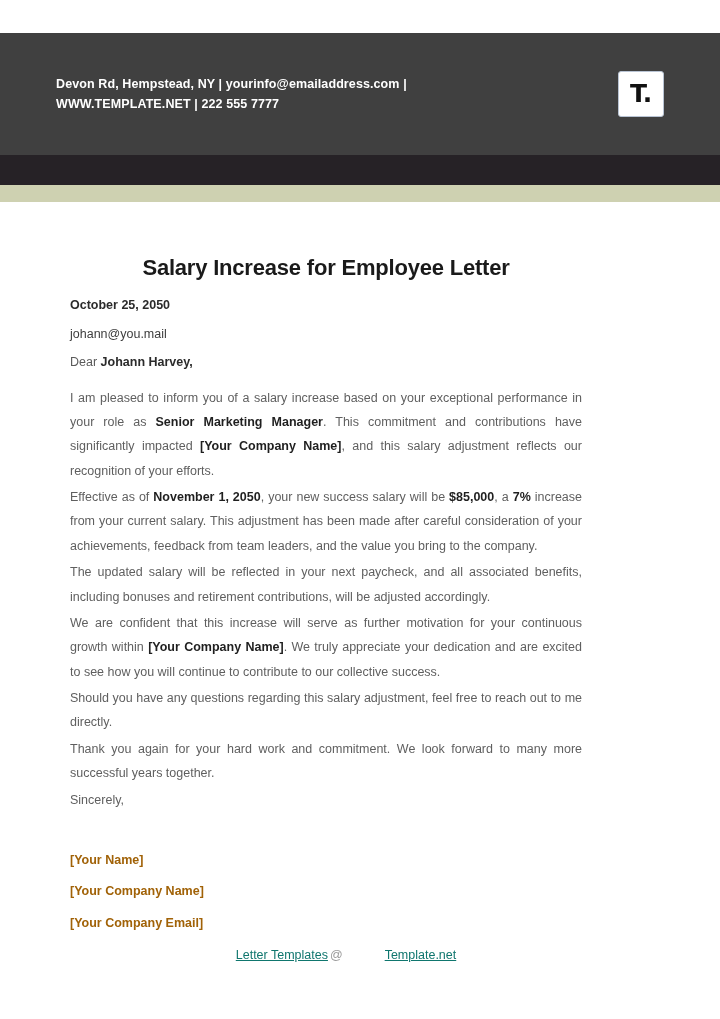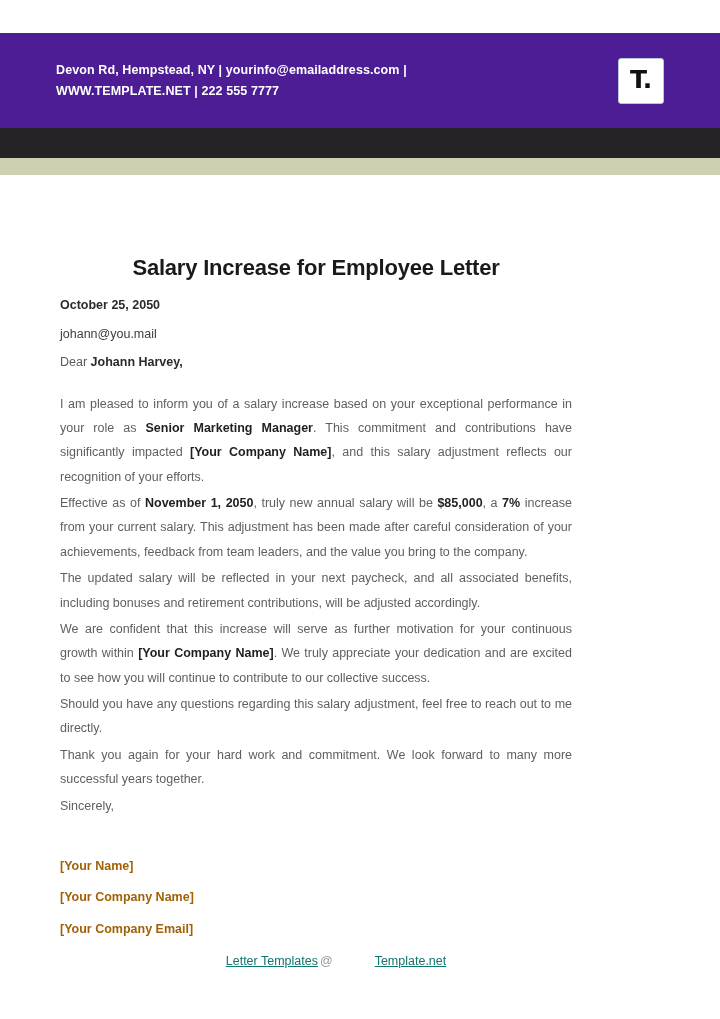--- a/index.html
+++ b/index.html
@@ -17,22 +17,22 @@
   }
 
   
   #letterhead {
     position: absolute;
     top: 33px;
     left: 0;
     width: 720px;
   }
   #band-navy {
-    background: #4c1d95;
-    height: 95px;
+    background: #404040;
+    height: 122px;
     position: relative;
     display: flex;
     align-items: center;
     box-sizing: border-box;
     padding: 0 18px 0 56px;
   }
   #band-charcoal {
     background: #262226;
     height: 30px;
   }
@@ -75,21 +75,21 @@
     line-height: 1;
     color: #111111;
     letter-spacing: -0.5px;
     transform: translateY(-1px);
   }
 
   
   #doc {
     position: absolute;
     top: 255px;
-    left: 4px;
+    left: 14px;
     width: 624px;
     box-sizing: border-box;
     padding: 0 56px;
   }
 
   #doc-title {
     text-align: center;
     font-size: 22px;
     font-weight: bold;
     color: #1a1a1a;
@@ -106,21 +106,21 @@
   }
   .meta-line.regular {
     font-weight: normal;
     color: #3d3d3d;
   }
 
   .salutation {
     font-size: 12.5px;
     color: #5a5a5a;
     line-height: 1;
-    margin-bottom: 23px;
+    margin-bottom: 17px;
   }
   .salutation b { color: #2b2b2b; }
 
   .para {
     font-size: 12.5px;
     color: #5f5f5f;
     line-height: 1.95;
     text-align: justify;
     margin: 0 0 2px 0;
   }
@@ -188,21 +188,21 @@
   <div class="salutation">
     <span>Dear</span>
     <b>Johann Harvey,</b>
   </div>
 
   <p class="para">
     <span>I am pleased to inform you of a salary increase based on your exceptional performance in your role as </span><b>Senior Marketing Manager</b><span>. This commitment and contributions have significantly impacted </span><b>[Your Company Name]</b><span>, and this salary adjustment reflects our recognition of your efforts.</span>
   </p>
 
   <p class="para">
-    <span>Effective as of </span><b>November 1, 2050</b><span>, truly new annual salary will be </span><b>$85,000</b><span>, a </span><b>7%</b><span> increase from your current salary. This adjustment has been made after careful consideration of your achievements, feedback from team leaders, and the value you bring to the company.</span>
+    <span>Effective as of </span><b>November 1, 2050</b><span>, your new success salary will be </span><b>$85,000</b><span>, a </span><b>7%</b><span> increase from your current salary. This adjustment has been made after careful consideration of your achievements, feedback from team leaders, and the value you bring to the company.</span>
   </p>
 
   <p class="para">The updated salary will be reflected in your next paycheck, and all associated benefits, including bonuses and retirement contributions, will be adjusted accordingly.</p>
 
   <p class="para">
     <span>We are confident that this increase will serve as further motivation for your continuous growth within </span><b>[Your Company Name]</b><span>. We truly appreciate your dedication and are excited to see how you will continue to contribute to our collective success.</span>
   </p>
 
   <p class="para">Should you have any questions regarding this salary adjustment, feel free to reach out to me directly.</p>
 

